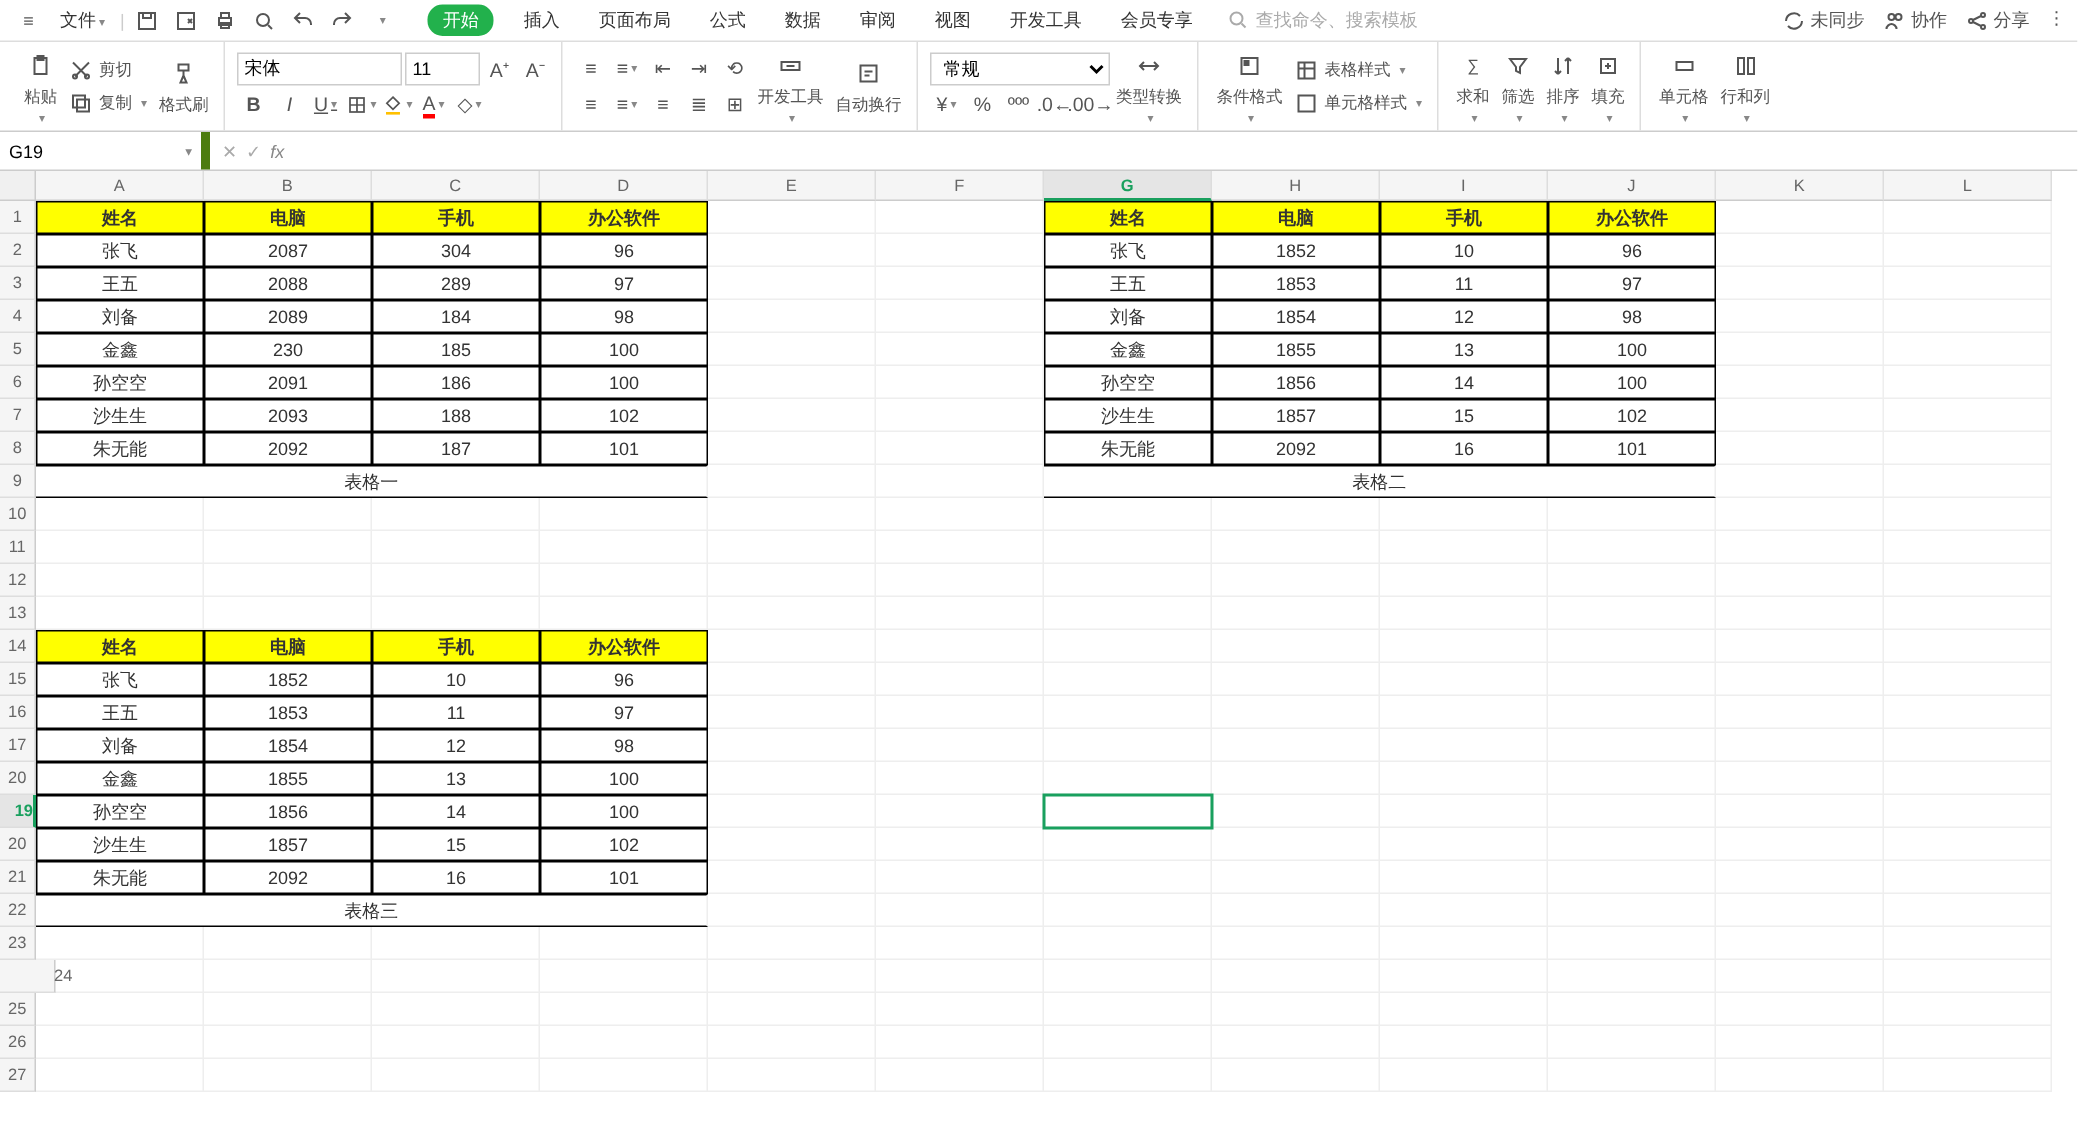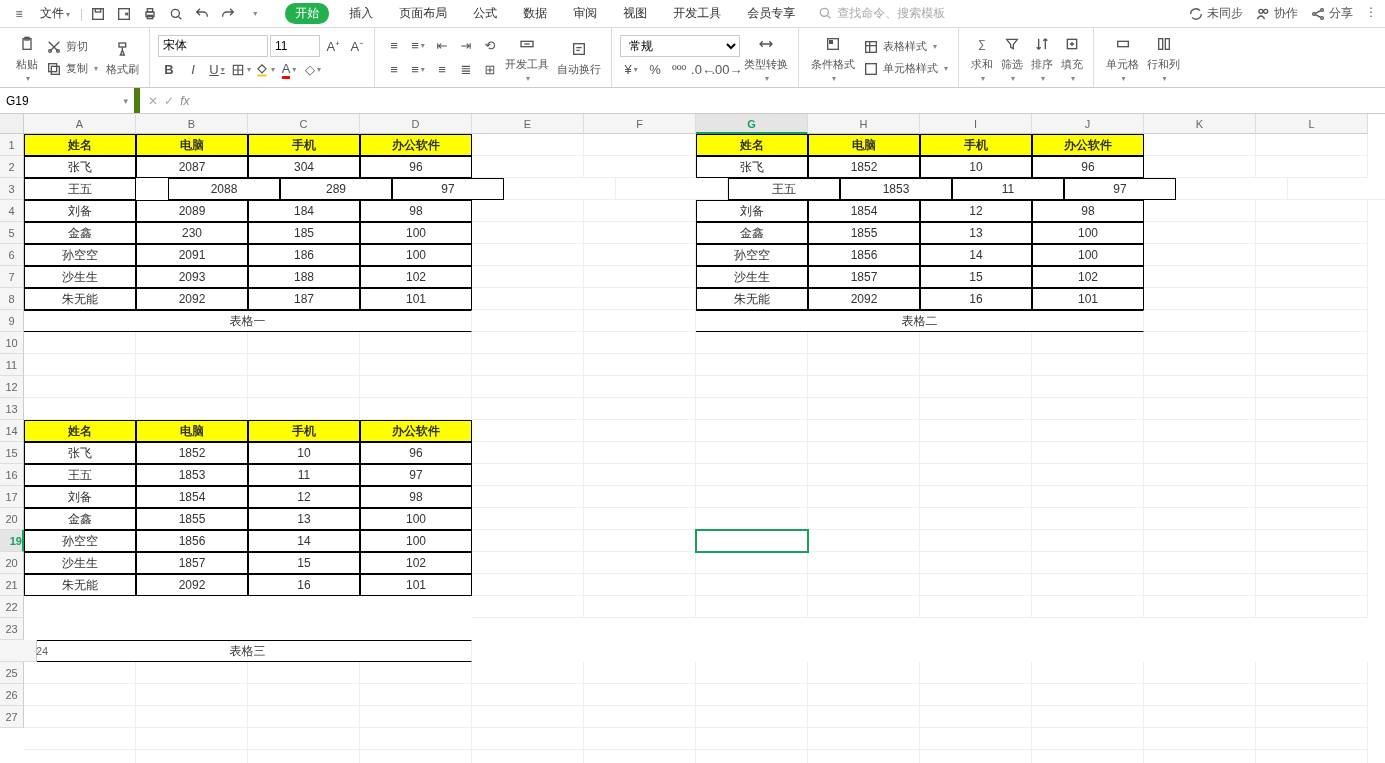--- a/index.html
+++ b/index.html
@@ -435,21 +435,21 @@
         <div class="cell" style="width: 112px; height: 22px;"></div>
         <div class="cell bd" style="width: 112px; height: 22px;">张飞</div>
         <div class="cell bd" style="width: 112px; height: 22px;">1852</div>
         <div class="cell bd" style="width: 112px; height: 22px;">10</div>
         <div class="cell bd" style="width: 112px; height: 22px;">96</div>
         <div class="cell" style="width: 112px; height: 22px;"></div>
         <div class="cell" style="width: 112px; height: 22px;"></div>
       </div>
       <div class="grid-row">
         <div class="cell bd" style="width: 112px; height: 22px;">王五</div>
-        <div class="cell bd" style="width: 112px; height: 22px; margin-left: 32px;">2088</div>
+        <div class="cell bd" style="width: 112px; height: 22px;">2088</div>
         <div class="cell bd" style="width: 112px; height: 22px;">289</div>
         <div class="cell bd" style="width: 112px; height: 22px;">97</div>
         <div class="cell" style="width: 112px; height: 22px;"></div>
         <div class="cell" style="width: 112px; height: 22px;"></div>
         <div class="cell bd" style="width: 112px; height: 22px;">王五</div>
         <div class="cell bd" style="width: 112px; height: 22px;">1853</div>
         <div class="cell bd" style="width: 112px; height: 22px;">11</div>
         <div class="cell bd" style="width: 112px; height: 22px;">97</div>
         <div class="cell" style="width: 112px; height: 22px;"></div>
         <div class="cell" style="width: 112px; height: 22px;"></div>
@@ -694,21 +694,21 @@
         <div class="cell" style="width: 112px; height: 22px;"></div>
         <div class="cell" style="width: 112px; height: 22px;"></div>
         <div class="cell" style="width: 112px; height: 22px;"></div>
         <div class="cell" style="width: 112px; height: 22px;"></div>
         <div class="cell" style="width: 112px; height: 22px;"></div>
         <div class="cell" style="width: 112px; height: 22px;"></div>
         <div class="cell" style="width: 112px; height: 22px;"></div>
         <div class="cell" style="width: 112px; height: 22px;"></div>
       </div>
       <div class="grid-row">
-        <div class="cell merged-label" style="width: 448px; height: 22px; margin-top: 44px;">表格三</div>
+        <div class="cell merged-label" style="width: 448px; height: 22px;">表格三</div>
         <div class="cell" style="width: 112px; height: 22px;"></div>
         <div class="cell" style="width: 112px; height: 22px;"></div>
         <div class="cell" style="width: 112px; height: 22px;"></div>
         <div class="cell" style="width: 112px; height: 22px;"></div>
         <div class="cell" style="width: 112px; height: 22px;"></div>
         <div class="cell" style="width: 112px; height: 22px;"></div>
         <div class="cell" style="width: 112px; height: 22px;"></div>
         <div class="cell" style="width: 112px; height: 22px;"></div>
       </div>
       <div class="grid-row">

